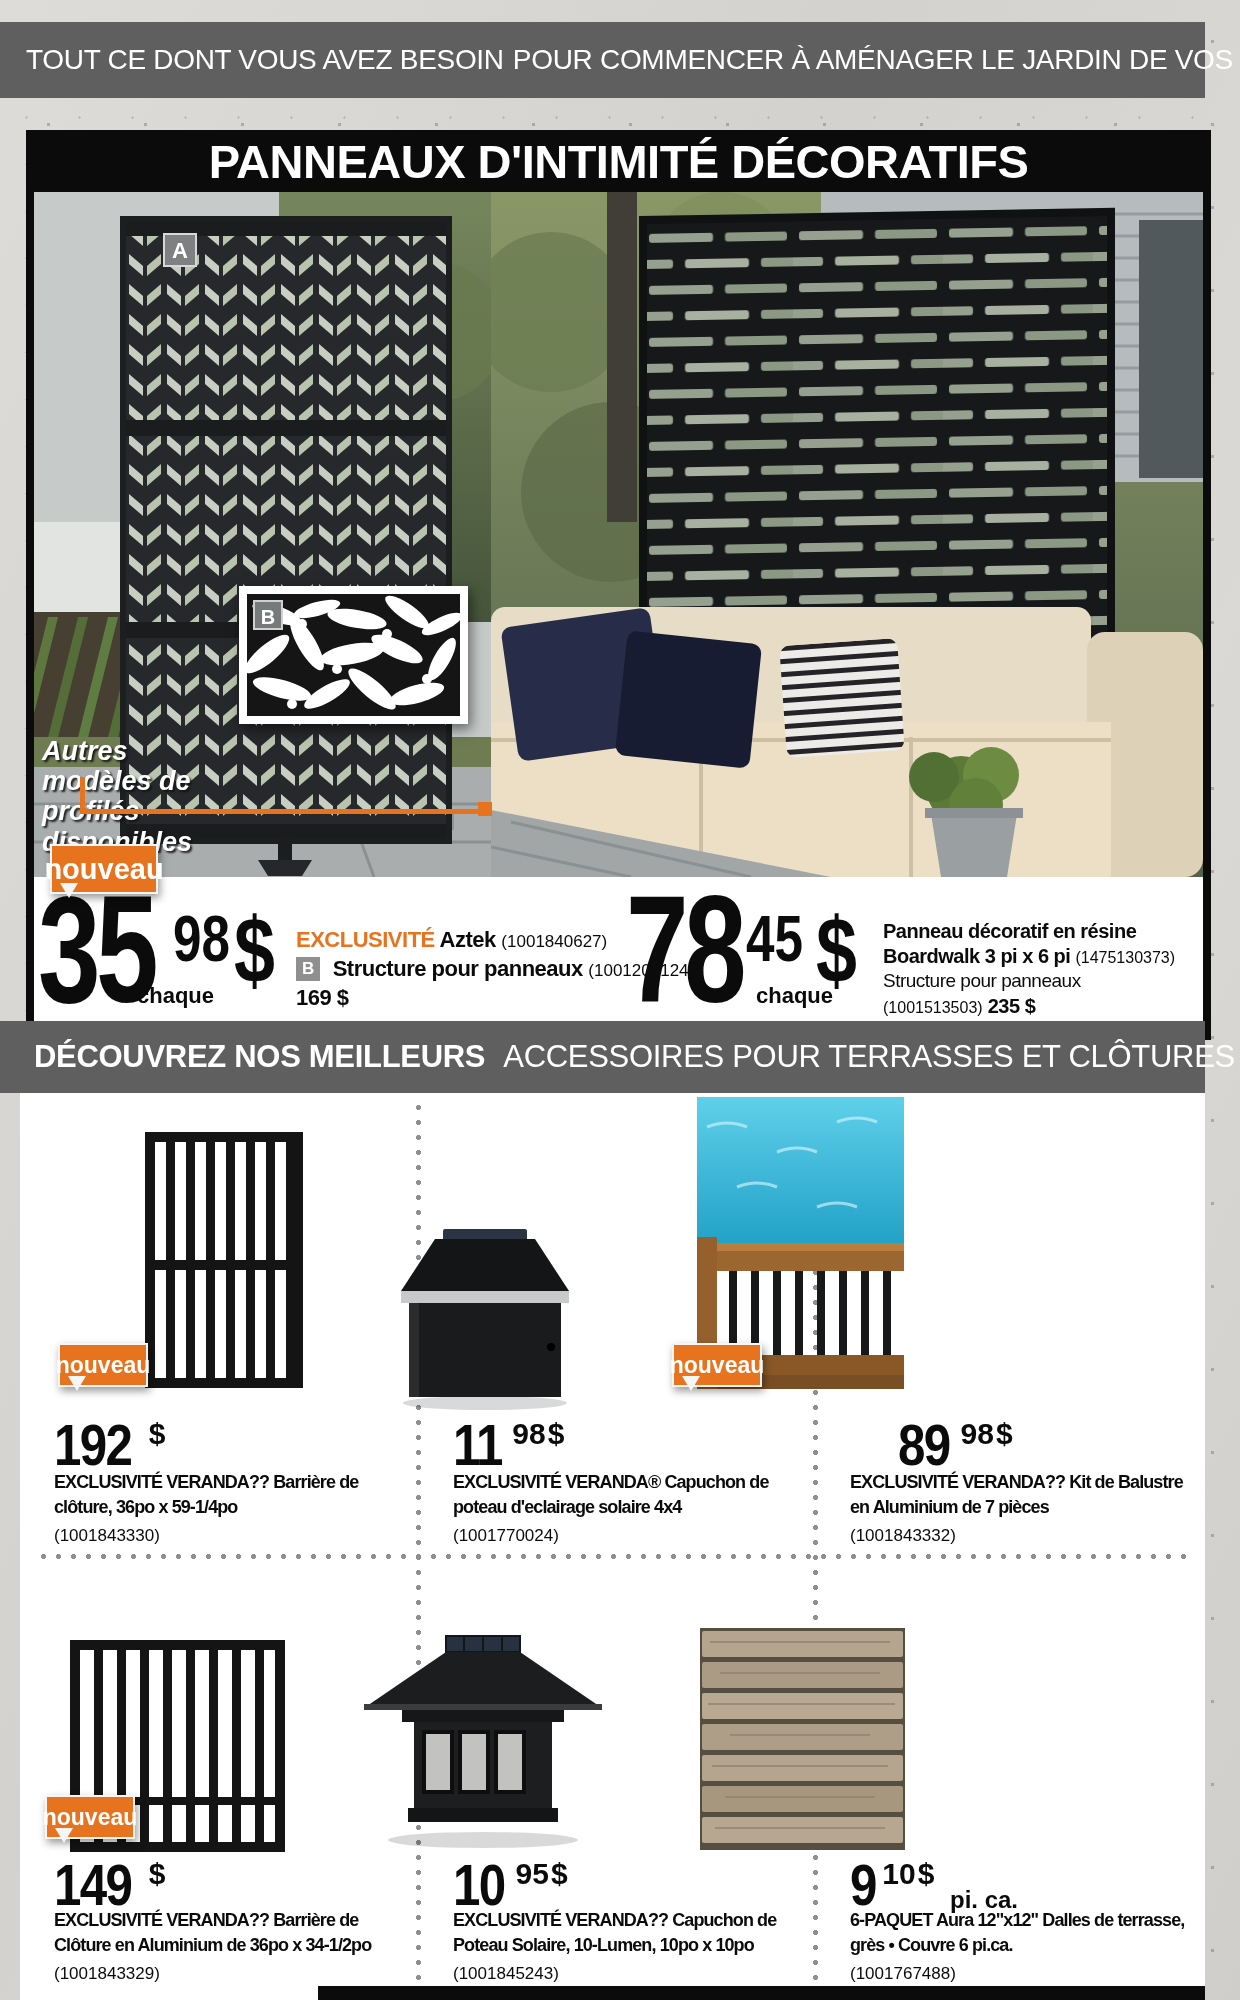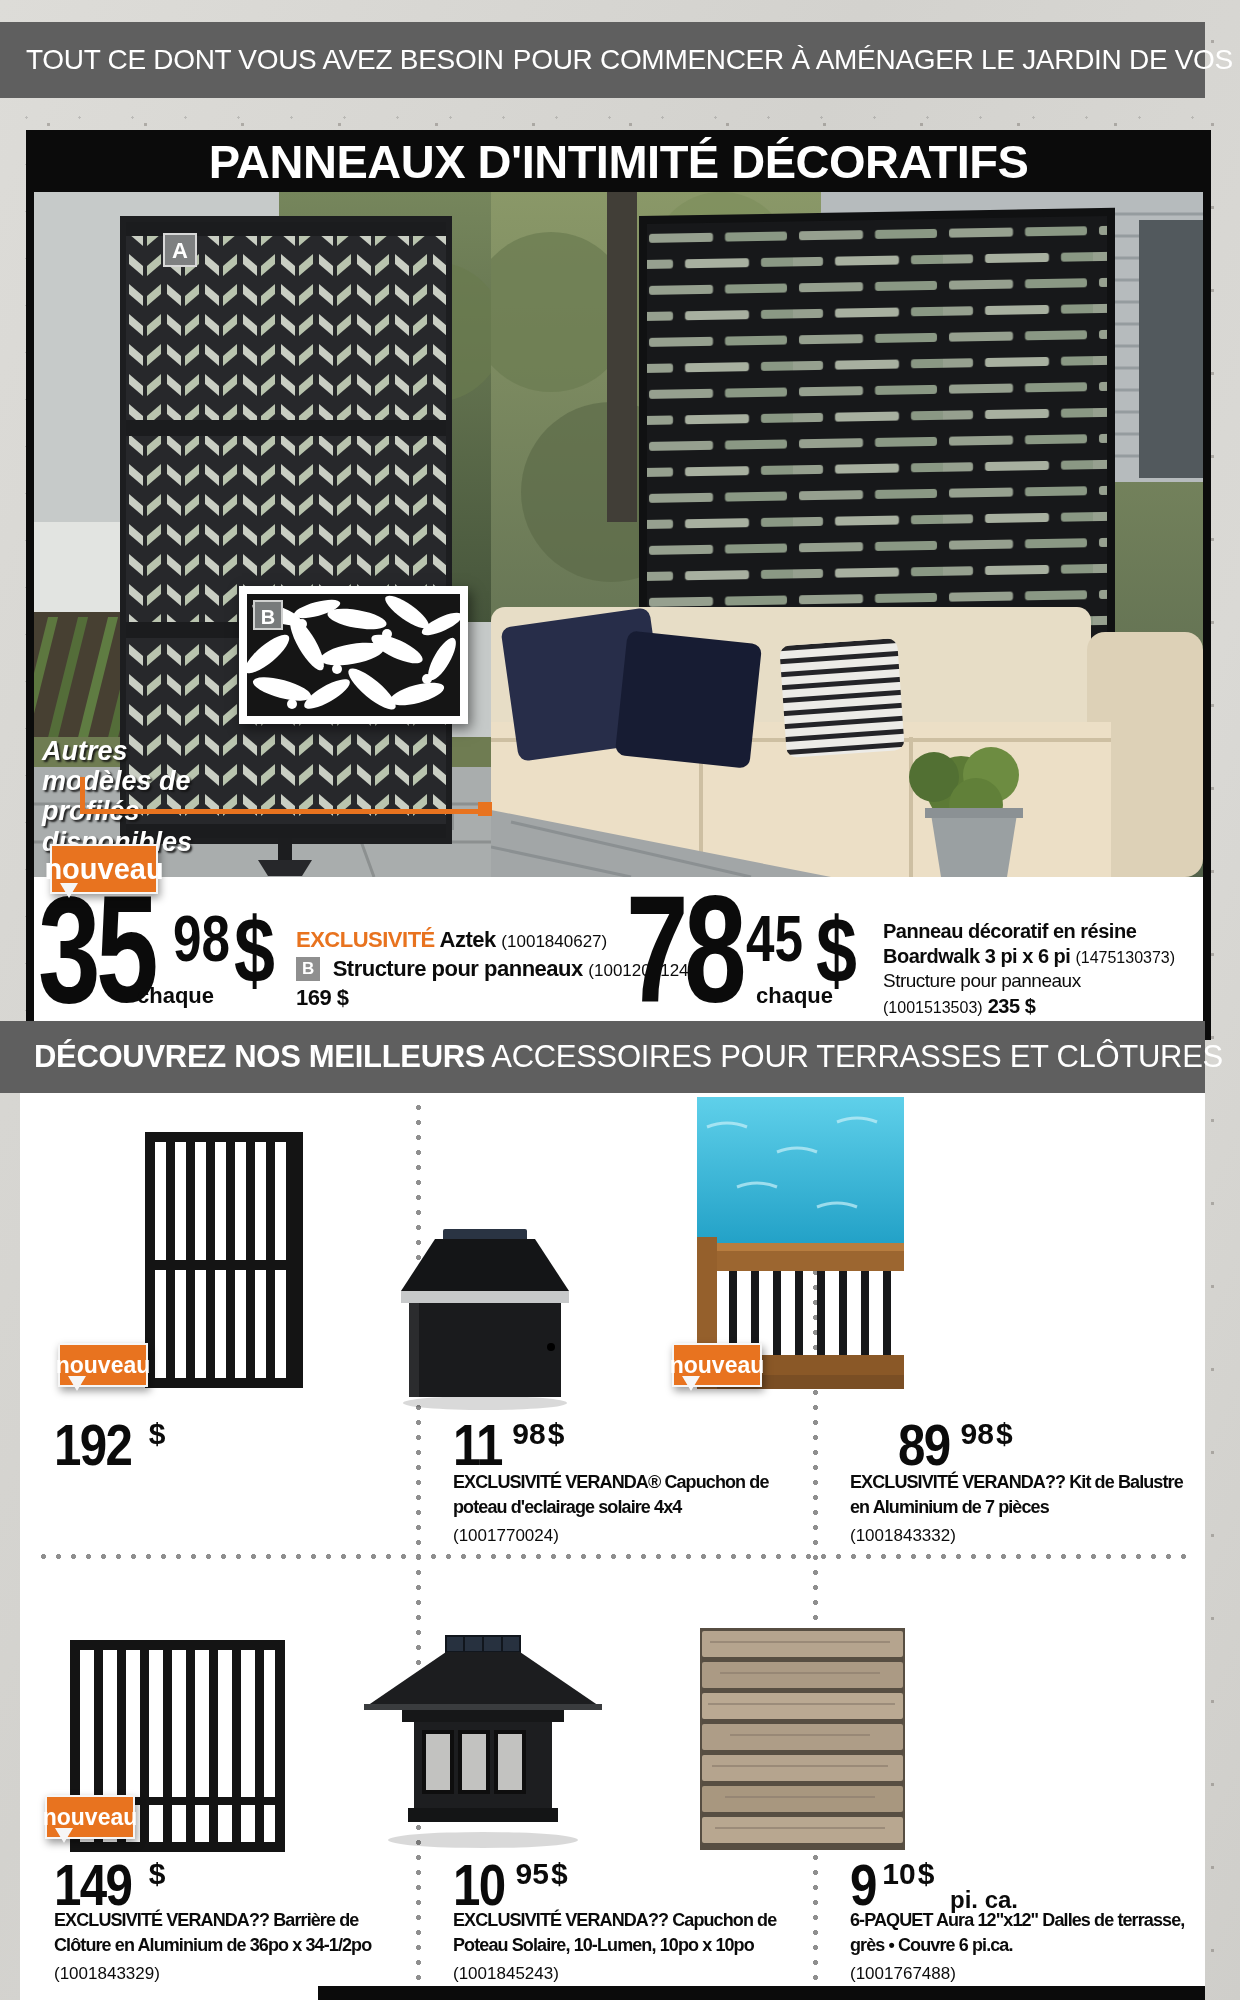--- a/index.html
+++ b/index.html
@@ -52,21 +52,21 @@
   .dr-line{height:25px;white-space:nowrap;font-size:20px;font-weight:700;letter-spacing:-.5px;}
   .sku{font-weight:400;font-size:17px;letter-spacing:0;}
   .sku-r{font-weight:400;font-size:16px;letter-spacing:0;}
   .reg{font-weight:400;}
   .orange{color:#e8731f;}
   .chip{display:inline-block;width:24px;height:24px;background:#8f8f8f;color:#fff;font-size:17px;font-weight:700;
     text-align:center;line-height:24px;vertical-align:2px;margin-right:7px;font-style:normal;}
   
   .section2{left:0;top:1021px;width:1205px;height:72px;background:#5f5f5f;color:#fff;display:flex;
     align-items:center;padding-left:34px;box-sizing:border-box;font-size:31px;letter-spacing:-.3px;white-space:nowrap;}
-  .section2 .b1{font-weight:700;margin-right:6px;}
+  .section2 .b1{font-weight:700;margin-right:18px;}
   
   .grid-bg{left:20px;top:1093px;width:1185px;height:907px;background:#fff;}
   .dots-v{width:5px;background-image:radial-gradient(circle,#8f8f8f 2.3px,transparent 2.6px);background-size:5px 15px;}
   .dots-h{height:5px;background-image:radial-gradient(circle,#8f8f8f 2.3px,transparent 2.6px);background-size:15px 5px;}
   .p-price{position:absolute;white-space:nowrap;}
   .p-d{display:inline-block;font-weight:700;font-size:58px;line-height:1;letter-spacing:-2px;
     transform:scaleX(.85);transform-origin:left top;}
   .p-sup{display:inline-block;font-weight:700;font-size:30px;line-height:1;vertical-align:top;
     transform:translateY(3px);margin-left:2px;}
   .p-unit{position:absolute;font-weight:700;font-size:24px;}
@@ -287,20 +287,24 @@
   <div class="abs grid-bg"></div>
   <div class="abs dots-v" style="left:416px;top:1100px;height:886px;"></div>
   <div class="abs dots-v" style="left:813px;top:1100px;height:886px;"></div>
   <div class="abs dots-h" style="left:36px;top:1554px;width:1152px;"></div>
 
   <div class="abs gate gate1" style="left:145px;top:1132px;width:158px;height:256px;"></div>
   <div class="abs nouveau nv-p" style="left:58px;top:1343px;">nouveau</div>
   <div class="abs p-price" style="left:54px;top:1416px;">
     <span class="p-d">192</span><span class="p-sup"></span><span class="p-sup">$</span>
   </div>
+  <div class="abs p-desc" style="left:54px;top:1470px;width:350px;">
+    <span>EXCLUSIVITÉ VERANDA?? Barrière de clôture, 36po x 59-1/4po</span>
+    <span class="sku2">(1001843330)</span>
+  </div>
 
   <svg class="abs" style="left:365px;top:1225px;" width="240" height="185" viewBox="0 0 240 185">
     <ellipse cx="120" cy="178" rx="82" ry="7" fill="#000" opacity=".15"></ellipse>
     <rect x="78" y="4" width="84" height="12" rx="2" fill="#2a3443"></rect>
     <polygon points="70,14 170,14 204,66 36,66" fill="#141517"></polygon>
     <rect x="36" y="66" width="168" height="12" fill="#c7c9ca"></rect>
     <rect x="44" y="78" width="152" height="94" fill="#1a1b1d"></rect>
     <rect x="44" y="78" width="10" height="94" fill="#2b2c2e"></rect>
     <circle cx="186" cy="122" r="4" fill="#000"></circle>
   </svg>

